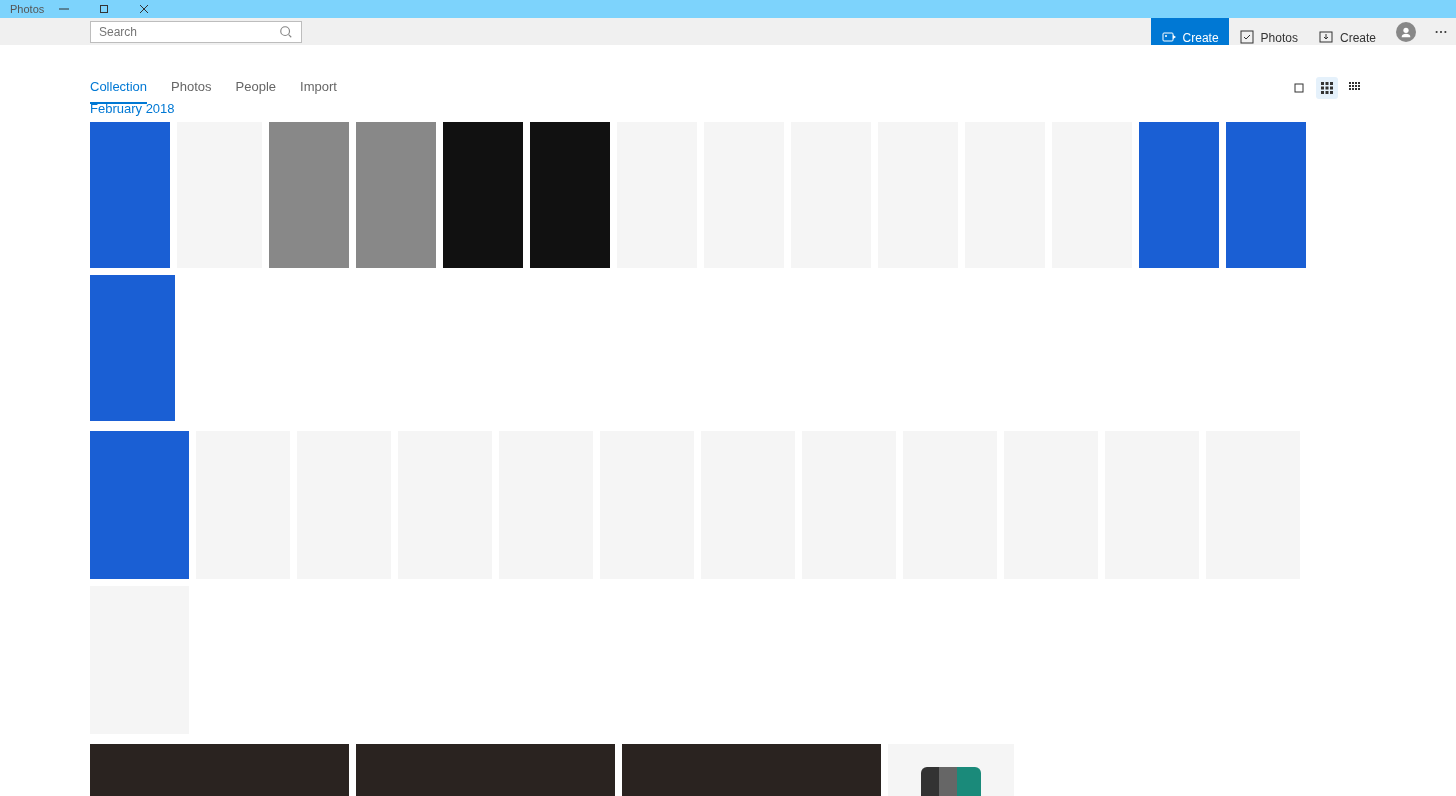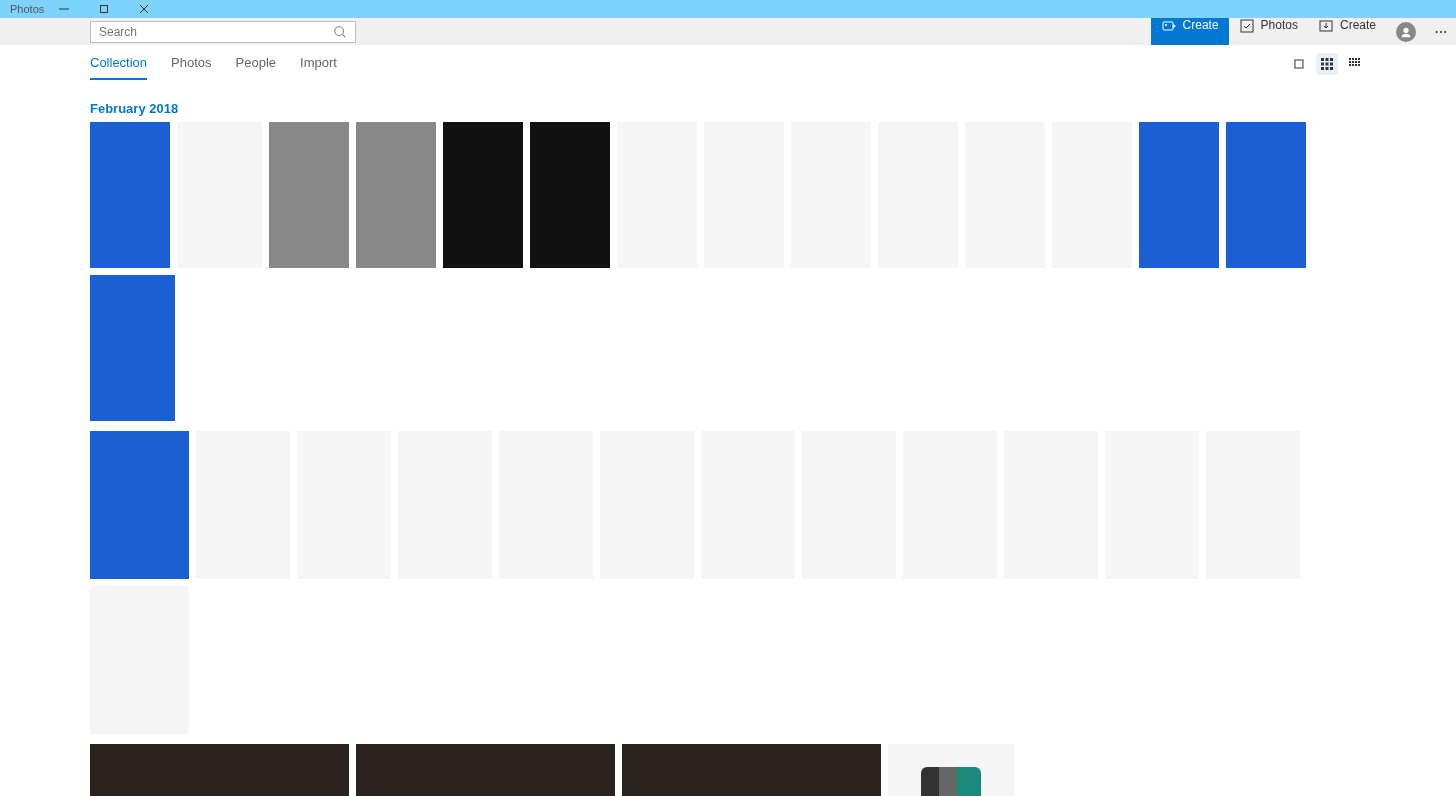--- a/index.html
+++ b/index.html
@@ -5,38 +5,38 @@
 * { margin: 0; padding: 0; box-sizing: border-box; }
 body { font-family: "Segoe UI", sans-serif; background: #fff; color: #333; font-size: 13px; overflow: hidden; }
 
 .titlebar { height: 18px; display: flex; align-items: center; justify-content: flex-start; background: #7dd3fc; padding: 0 4px; }
 .titlebar-title { font-size: 11px; color: #555; padding-left: 6px; }
 .win-controls { display: flex; gap: 0; }
 .win-btn { width: 40px; height: 18px; display: flex; align-items: center; justify-content: center; cursor: pointer; }
 .win-btn svg { width: 10px; height: 10px; }
 
 .toolbar { height: 27px; display: flex; align-items: center; background: #f0f0f0; padding-left: 90px; }
-.search { width: 266px; height: 22px; background: #fff; border: 1px solid #bdbdbd; display: flex; align-items: center; padding: 0 8px; }
+.search { width: 212px; height: 22px; background: #fff; border: 1px solid #bdbdbd; display: flex; align-items: center; padding: 0 8px; }
 .search input { flex: 1; border: none; outline: none; font-size: 12px; background: transparent; }
 .search-icon { width: 14px; height: 14px; opacity: .6; }
 .toolbar-right { margin-left: auto; display: flex; align-items: center; height: 100%; }
-.btn { height: 27px; padding: 0 10px; display: flex; align-items: flex-start; gap: 6px; font-size: 12px; cursor: pointer; }
+.btn { height: 27px; padding: 0 10px; display: flex; align-items: flex-end; gap: 6px; font-size: 12px; cursor: pointer; }
 .btn.create { background: #0078d4; color: #fff; }
 .btn svg { width: 16px; height: 16px; }
 .avatar { width: 20px; height: 20px; border-radius: 50%; background: #888; margin: 0 10px; display:flex; align-items:center; justify-content:center; }
 .more { width: 30px; height: 27px; display:flex; align-items:center; justify-content:center; cursor:pointer; }
 
-.tabs { height: 38px; display: flex; align-items: center; padding-left: 90px; border-bottom: 1px solid transparent; }
+.tabs { height: 38px; display: flex; align-items: center; padding-left: 90px; border-bottom: 1px solid transparent; margin-top: 24px; }
 .tab { padding: 8px 0; margin-right: 24px; font-size: 13px; color: #666; cursor: pointer; border-bottom: 2px solid transparent; }
 .tab.active { color: #0078d4; border-bottom-color: #0078d4; }
 .view-toggle { margin-left: auto; margin-right: 90px; display: flex; gap: 6px; }
 .view-btn { width: 22px; height: 22px; display:flex; align-items:center; justify-content:center; cursor:pointer; border-radius:3px; }
 .view-btn.active { background: #e5f1fb; }
 
-.content { position: absolute; top: 83px; left: 0; right: 0; bottom: 0; overflow: auto; padding-left: 90px; padding-right: 90px; font-weight: bold; }
+.content { position: absolute; top: 83px; left: 0; right: 0; bottom: 0; overflow: auto; padding-left: 90px; padding-right: 90px; }
 .group-title { color: #0078d4; font-size: 13px; margin-top: 18px; margin-bottom: 6px; display:inline-block; cursor:pointer; }
 .group-sub { font-size: 12px; color: #666; margin-bottom: 8px; }
 .grid { display: flex; flex-wrap: wrap; gap: 7px; margin-bottom: 10px; }
 .photo { background: #ddd; position: relative; cursor: pointer; }
 .r1 { width: 80px; height: 146px; }
 .r1w { width: 85px; height: 146px; }
 .r2 { width: 94px; height: 148px; background:#fafafa; }
 .r2w { width:99px; height:148px; background:#fafafa;}
 .r3 { width: 259px; height: 146px; }
 .r3b { width:126px; height:146px; }

